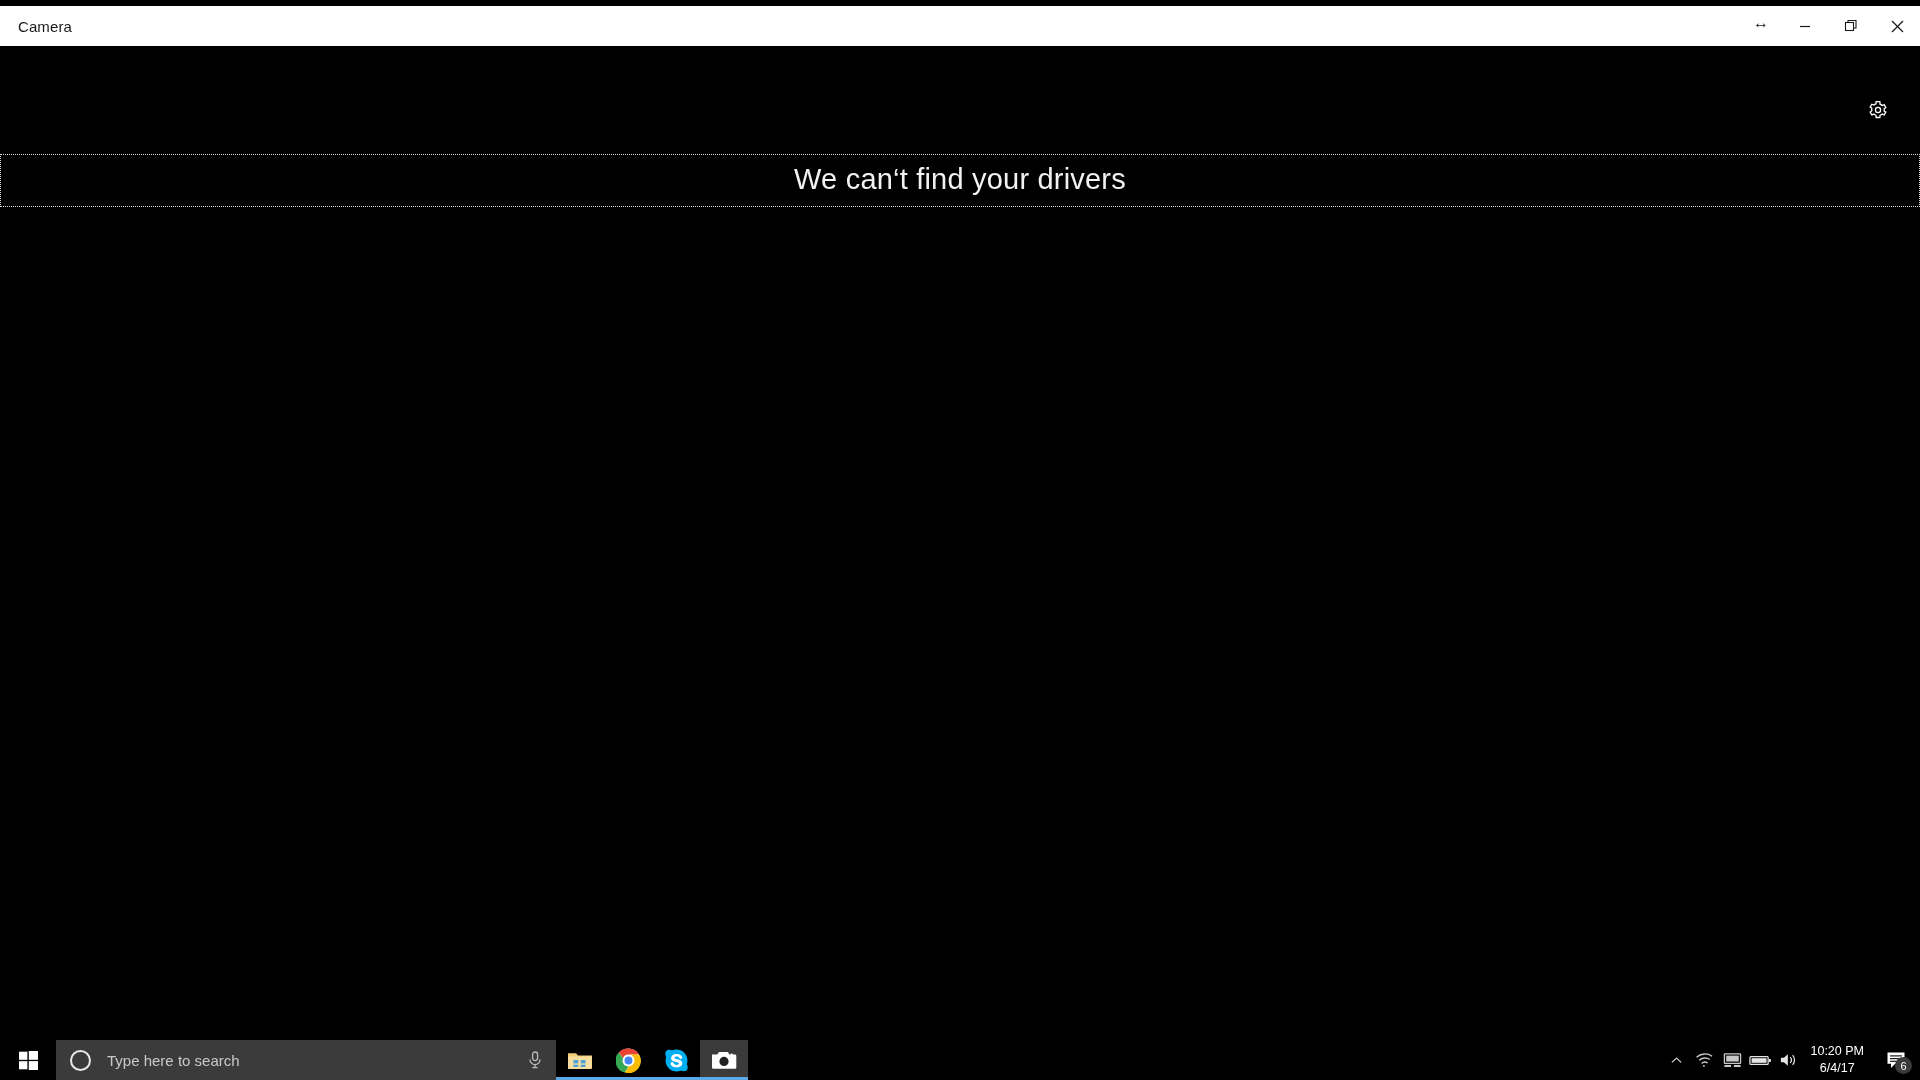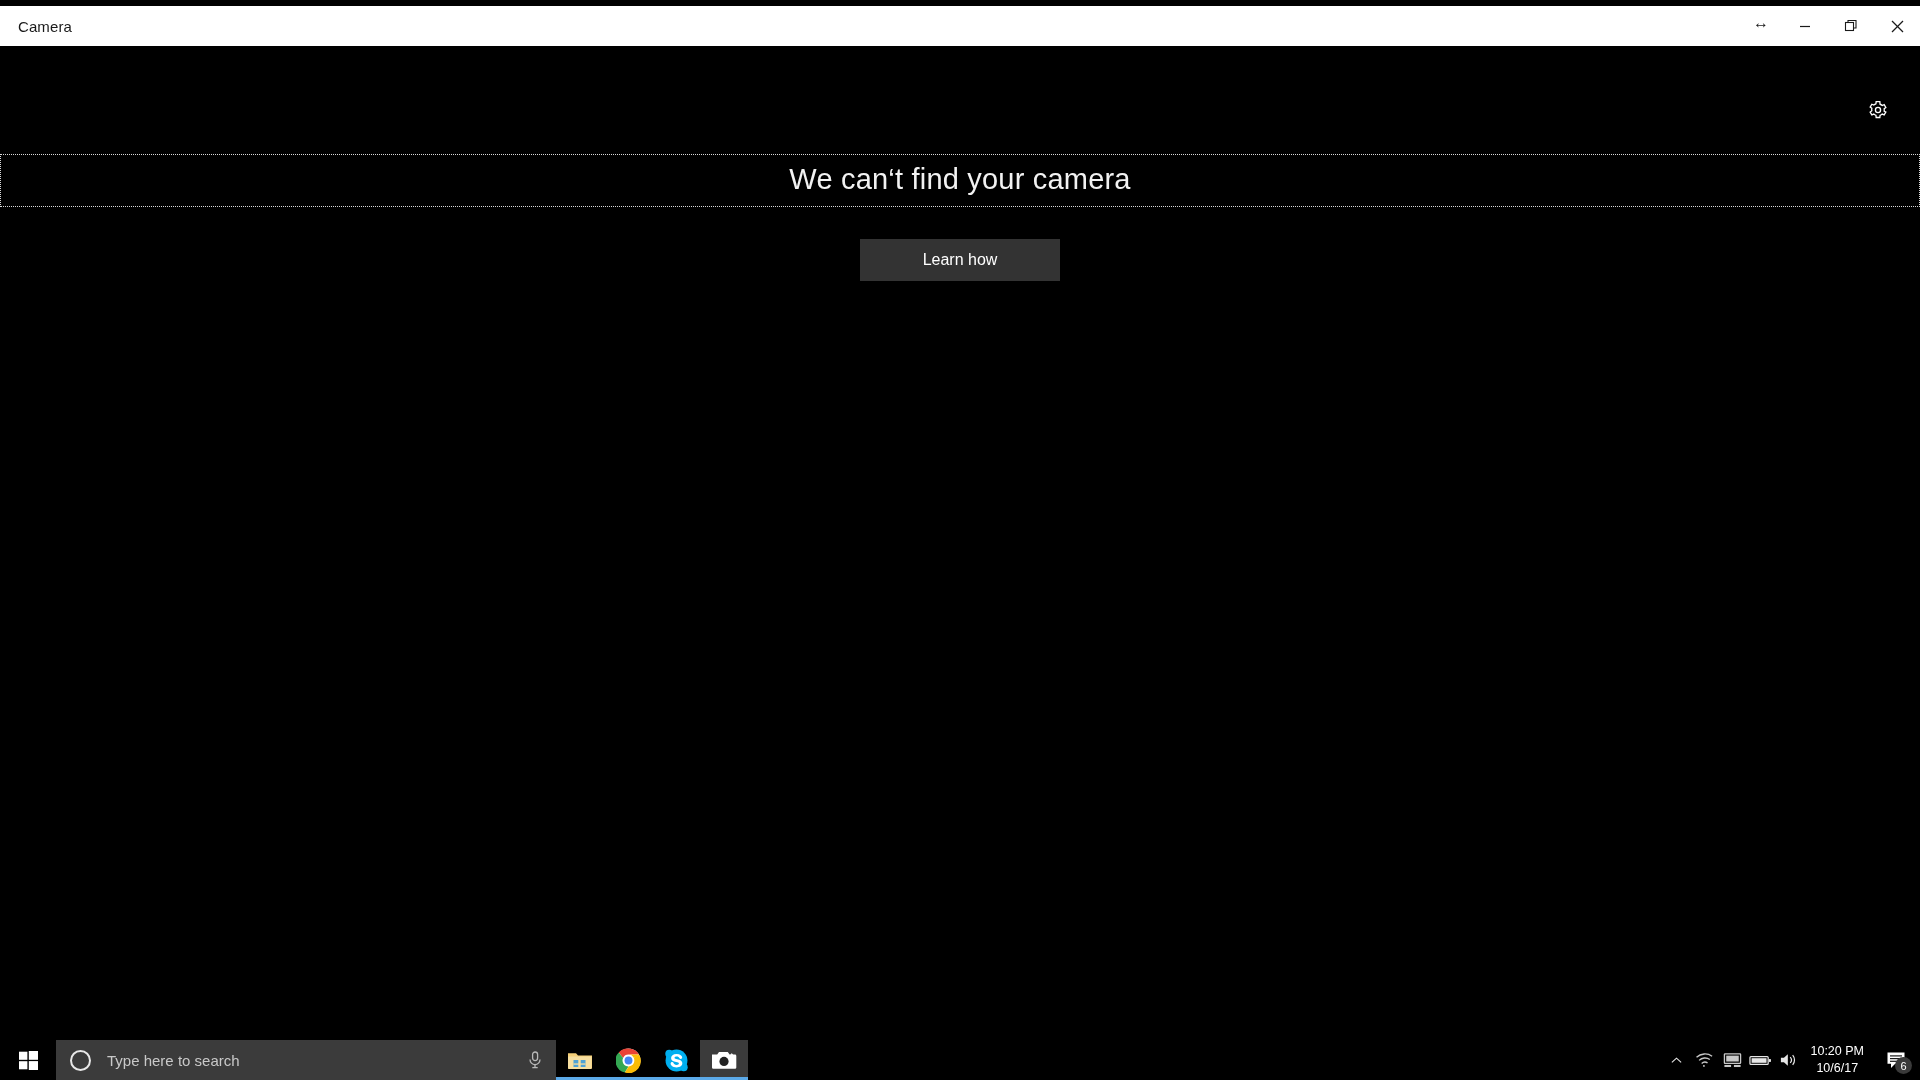--- a/index.html
+++ b/index.html
@@ -227,22 +227,21 @@
   <div id="camera-viewport">
 
     <div id="settings-button">
       <svg width="20" height="20" viewBox="0 0 24 24" fill="none" stroke="#ffffff" stroke-width="1.6">
         <circle cx="12" cy="12" r="3.1"></circle>
         <path d="M19.4 13.5a7.6 7.6 0 000-3l2-1.5-2-3.4-2.3 1a7.6 7.6 0 00-2.6-1.5L14.2 2H9.8l-.3 2.6A7.6 7.6 0 006.9 6.1l-2.3-1-2 3.4 2 1.5a7.6 7.6 0 000 3l-2 1.5 2 3.4 2.3-1a7.6 7.6 0 002.6 1.5l.3 2.6h4.4l.3-2.6a7.6 7.6 0 002.6-1.5l2.3 1 2-3.4z"></path>
       </svg>
     </div>
 
     <div id="error-panel">
-      <div id="error-heading">We can‘t find your camera</div>
-      <button id="learn-how-button">Learn how</button>
+      <div id="error-heading">We can‘t find your drivers</div>
     </div>
 
   </div>
 </div>
 
 <div id="taskbar">
 
   <div id="start-button">
     <svg width="19" height="19" viewBox="0 0 19 19">
       <rect x="0" y="0.7" width="8.4" height="8.1" fill="#ffffff"></rect>
@@ -350,21 +349,21 @@
     <div class="tray-icon">
       <svg width="19" height="16" viewBox="0 0 20 16">
         <path d="M2 5.6h3.2L9.3 2v12L5.2 10.4H2z" fill="#e6e6e6"></path>
         <path d="M11.8 5a4.4 4.4 0 010 6" fill="none" stroke="#e6e6e6" stroke-width="1.3"></path>
         <path d="M14.4 2.8a8 8 0 010 10.4" fill="none" stroke="#e6e6e6" stroke-width="1.3"></path>
       </svg>
     </div>
 
     <div id="tray-clock">
       <span>10:20 PM</span>
-      <span>10/6/17</span>
+      <span>6/4/17</span>
     </div>
 
     <div id="action-center">
       <svg width="20" height="18" viewBox="0 0 20 18">
         <path d="M1.5 1.5h17v11.2h-9.3L5 17v-4.3H1.5z" fill="#ffffff"></path>
         <rect x="4" y="4.3" width="12" height="1.2" fill="#1a1a1a"></rect>
         <rect x="4" y="7" width="12" height="1.2" fill="#1a1a1a"></rect>
         <rect x="4" y="9.7" width="8.4" height="1.2" fill="#1a1a1a"></rect>
       </svg>
       <div id="notification-badge">6</div>

